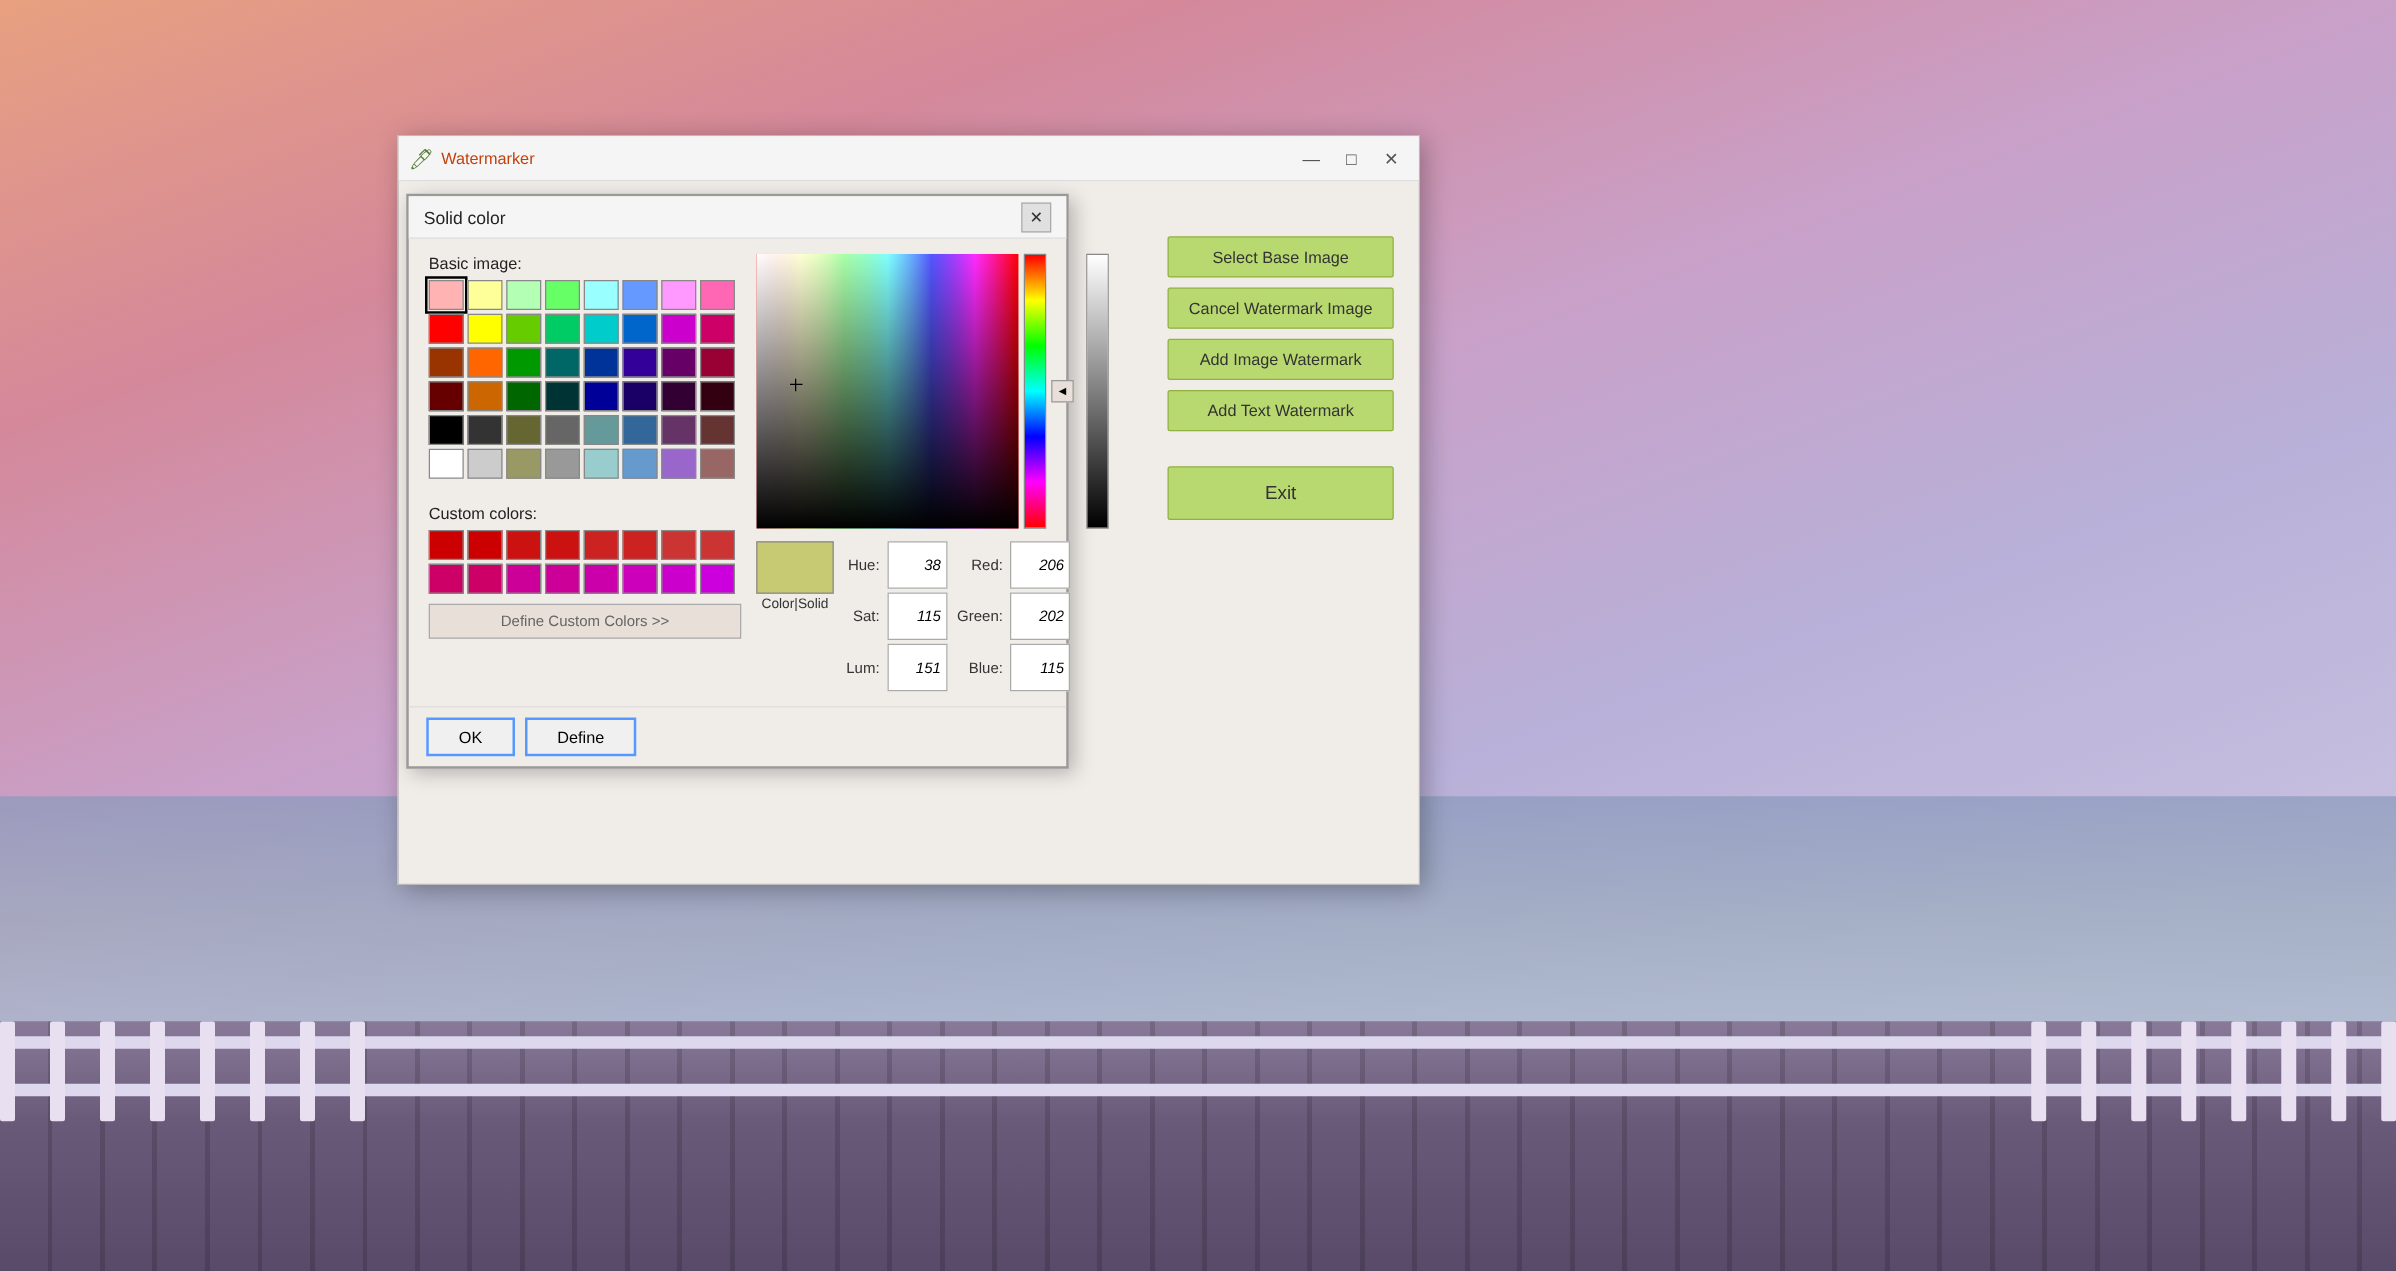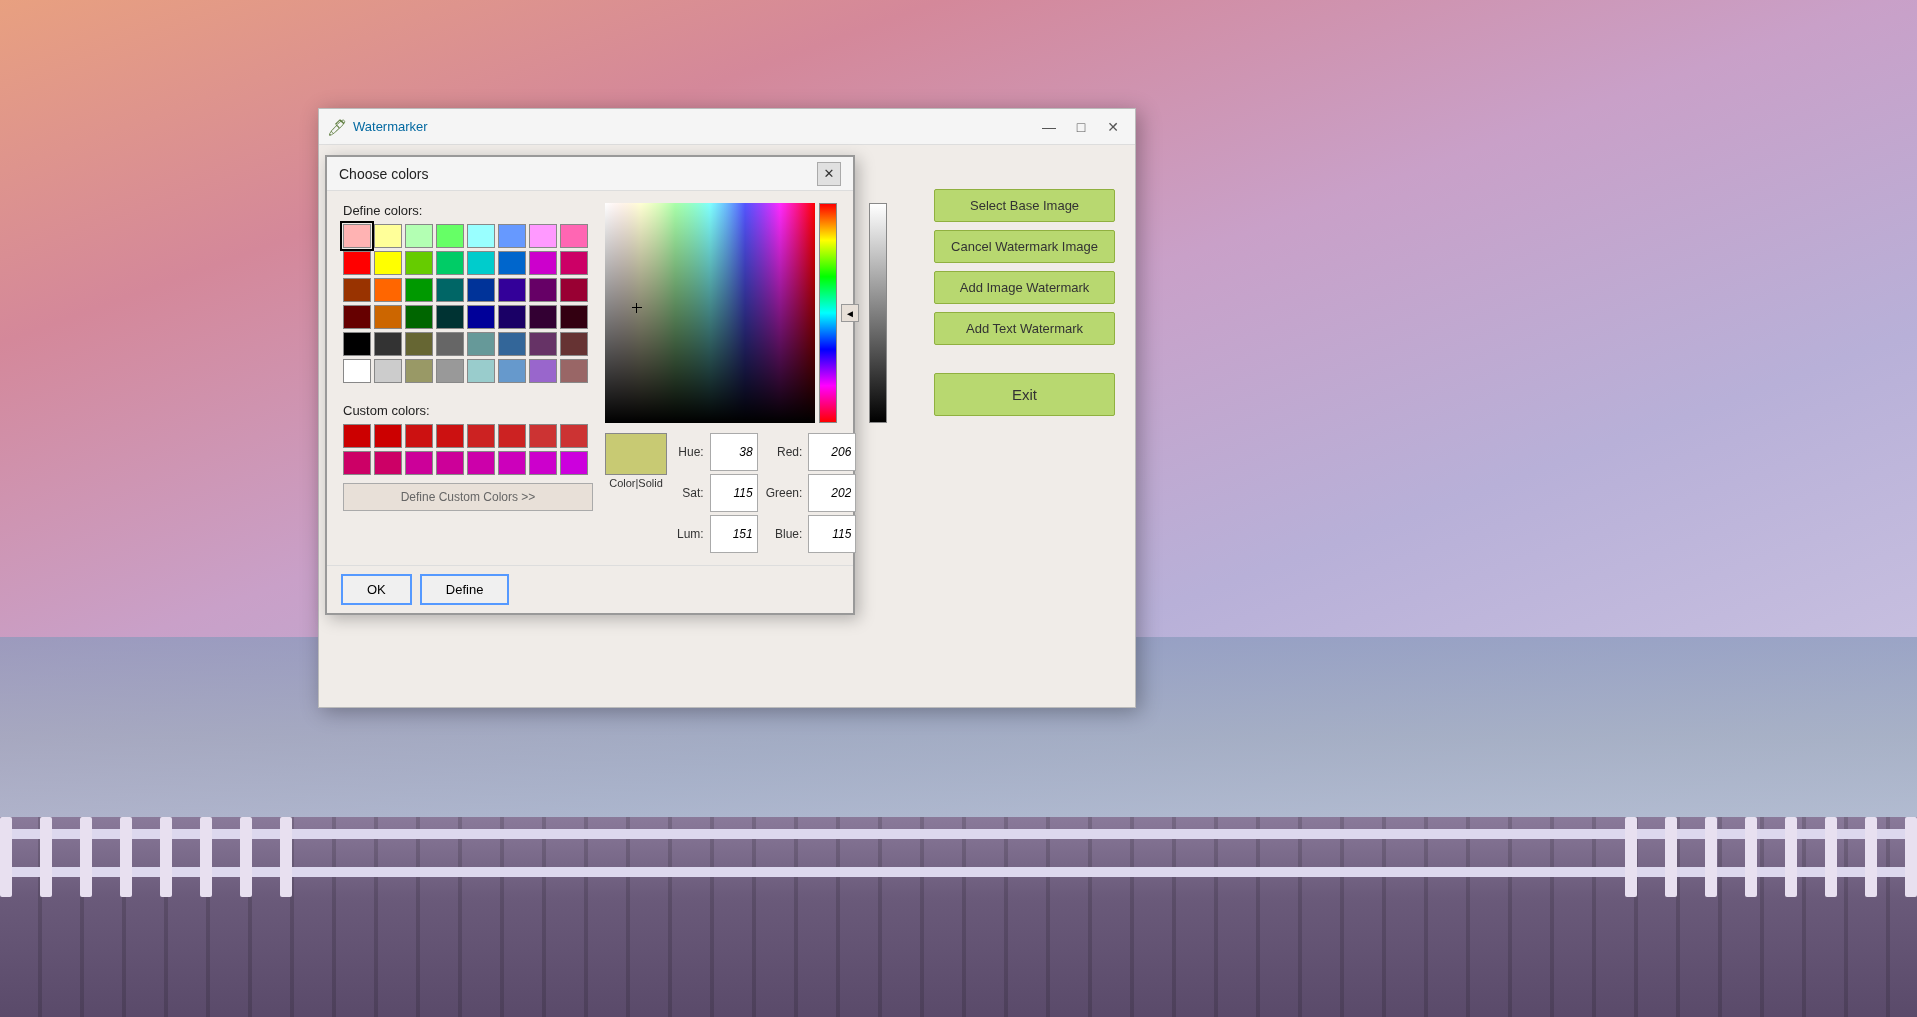--- a/index.html
+++ b/index.html
@@ -112,21 +112,21 @@
       width: 18px;
       height: 18px;
       margin-right: 8px;
       color: #5a7a3a;
       font-size: 16px;
     }
 
     .title-text {
       flex: 1;
       font-size: 13px;
-      color: #0369a1;
+      color: #c2410c;
     }
 
     .title-controls {
       display: flex;
       gap: 4px;
     }
 
     .title-btn {
       width: 28px;
       height: 22px;
@@ -473,28 +473,28 @@
       <button class="green-btn">Add Text Watermark</button>
       <button class="exit-btn">Exit</button>
     </div>
 
   </div>
 </div>
 
 <div class="color-dialog">
 
   <div class="dialog-title-bar">
-    <span class="dialog-title-text">Choose colors</span>
+    <span class="dialog-title-text">Solid color</span>
     <button class="dialog-close-btn">✕</button>
   </div>
 
   <div class="dialog-body">
 
     <div class="left-panel">
-      <div class="section-label">Define colors:</div>
+      <div class="section-label">Basic image:</div>
 
       
       <div class="color-grid" id="basic-colors-grid">
           <div class="color-swatch selected" style="background: rgb(255, 179, 179);"></div>
           <div class="color-swatch" style="background: rgb(255, 255, 153);"></div>
           <div class="color-swatch" style="background: rgb(179, 255, 179);"></div>
           <div class="color-swatch" style="background: rgb(102, 255, 102);"></div>
           <div class="color-swatch" style="background: rgb(153, 255, 255);"></div>
           <div class="color-swatch" style="background: rgb(102, 153, 255);"></div>
           <div class="color-swatch" style="background: rgb(255, 153, 255);"></div>

